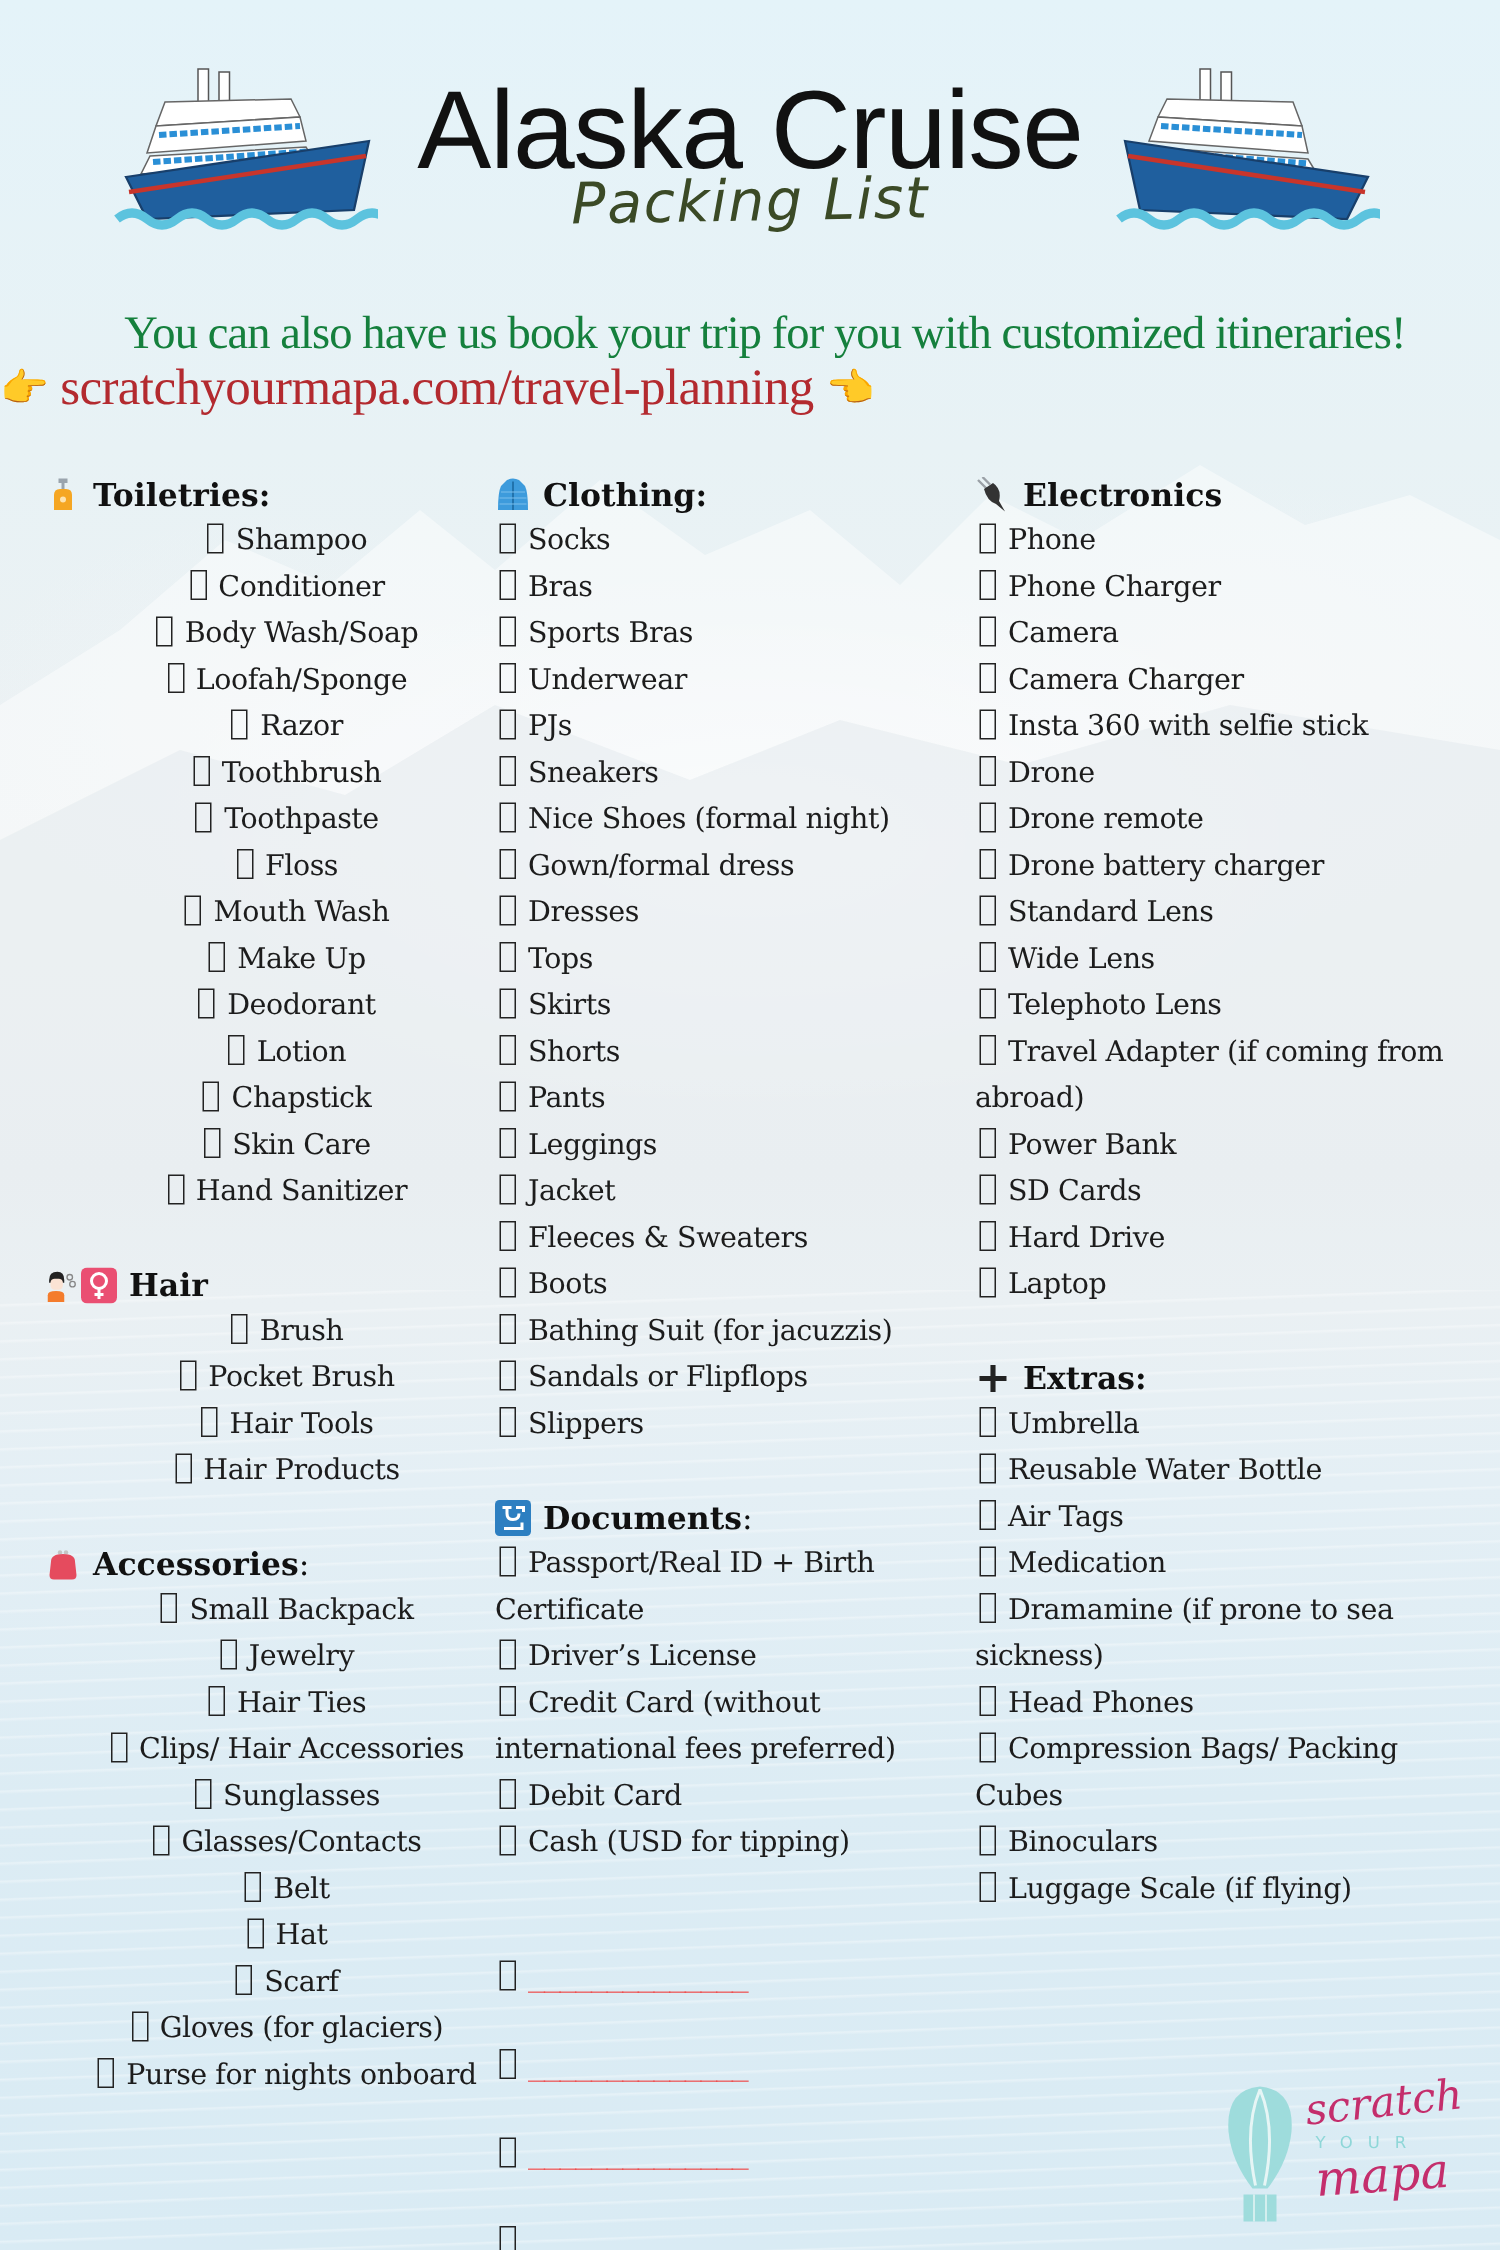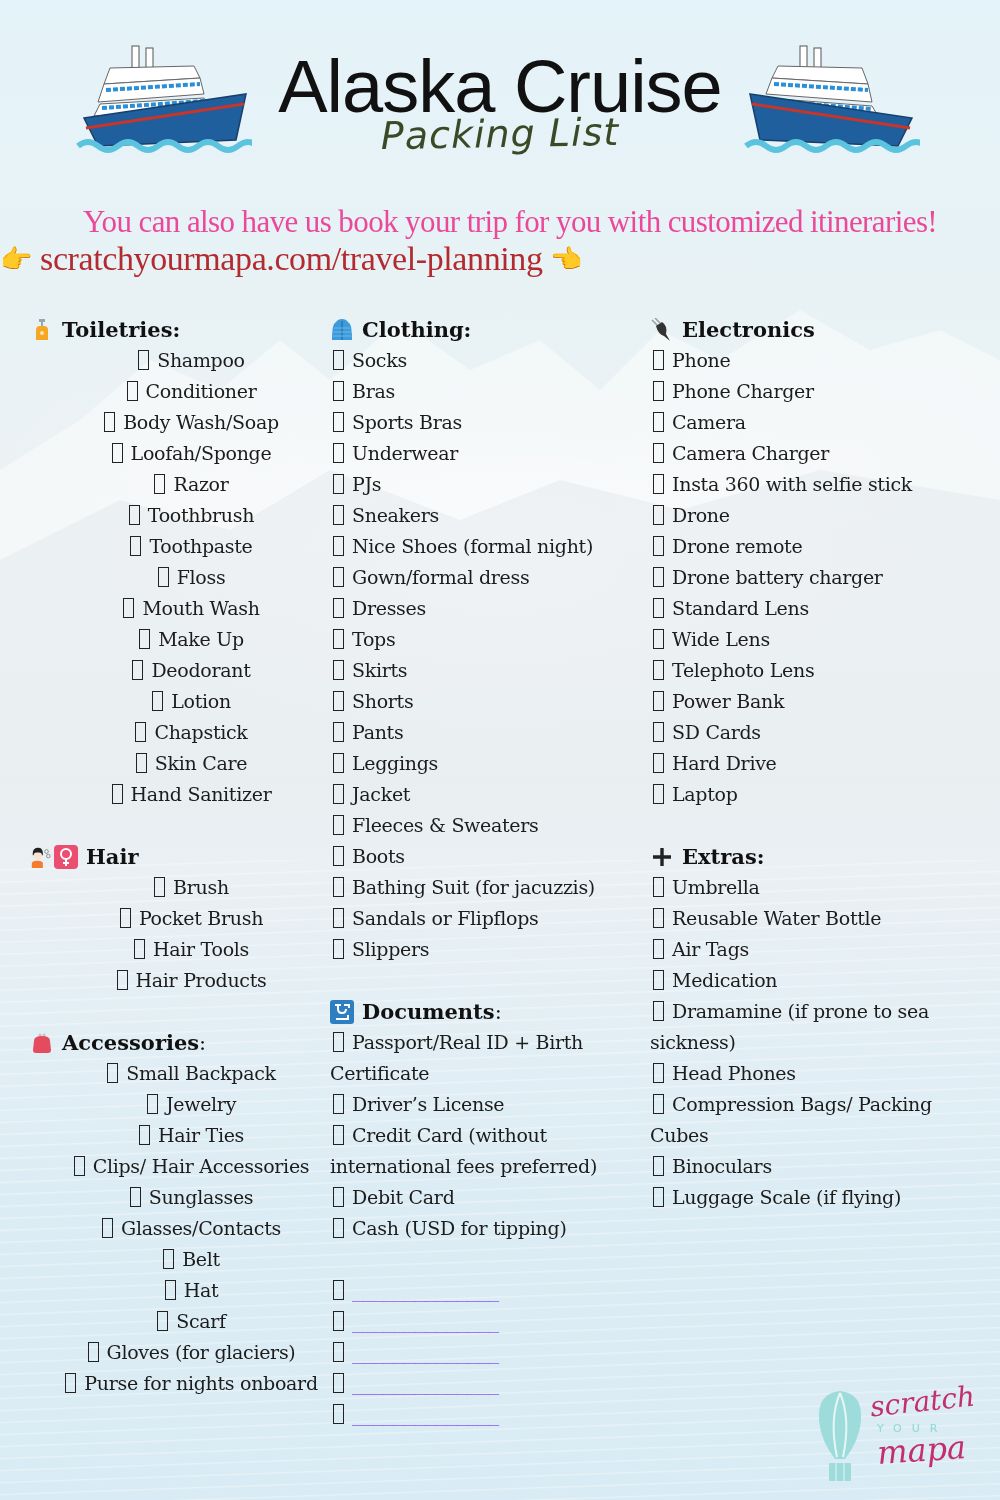--- a/index.html
+++ b/index.html
@@ -36,21 +36,21 @@
     font-size: 74px; font-weight: 400; letter-spacing: -1px; color: #111;
   }
   .subtitle {
     position: absolute; left: 0; width: 1000px; top: 112px; text-align: center;
     font-family: "DejaVu Sans", sans-serif; font-style: italic;
     font-size: 38px; color: #3b4a26; letter-spacing: 1px;
     transform: rotate(-1deg);
   }
   .promo {
     position: absolute; left: 0; width: 1000px; top: 204px; text-align: center;
-    font-family: "Liberation Serif", serif; font-size: 31px; color: #ec4899;
+    font-family: "Liberation Serif", serif; font-size: 31px; color: #15803d;
     letter-spacing: -0.6px;
     padding-left: 20px;
   }
   .promo-link-row {
     position: absolute; left: 0; width: 1000px; top: 240px; 
     font-family: "Liberation Serif", serif; font-size: 34px; color: #b32a2f;
     letter-spacing: -0.4px;
   }
   .promo-link-row a { color: #b32a2f; text-decoration: none; }
   .hand { display: inline-block; font-size: 26px; vertical-align: 2px; color: #f2c230; }
@@ -72,21 +72,21 @@
   .item {
     font-family: "DejaVu Serif", serif; font-size: 19px; line-height: 31px; height: auto;
     color: #1c1c1c; letter-spacing: -0.3px;
   }
   .item .box {
     display: inline-block; width: 11px; height: 20px; border: 1.6px solid #222;
     vertical-align: -3px; margin-right: 8px; margin-left: 3px;
   }
   .item.blank .line {
     display: inline-block; font-family: "DejaVu Sans Mono", monospace; font-size: 19px;
-    letter-spacing: -1px; color: #8b5cf6;
+    letter-spacing: -1px; color: #ef4444; margin-top: 28px;
   }
 
   .logo { position: absolute; left: 815px; top: 1385px; width: 170px; height: 100px; }
   .logo-text-1 {
     position: absolute; left: 55px; top: 0px; font-family: "DejaVu Serif", serif; font-style: italic;
     font-size: 28px; color: #c42e6c; transform: rotate(-6deg);
   }
   .logo-text-2 {
     position: absolute; left: 62px; top: 37px; font-family: "DejaVu Sans", sans-serif;
     font-size: 11px; letter-spacing: 10px; color: #8fd7d8;
@@ -296,20 +296,21 @@
       <li class="item"><span class="box"></span><span>Phone Charger</span></li>
       <li class="item"><span class="box"></span><span>Camera</span></li>
       <li class="item"><span class="box"></span><span>Camera Charger</span></li>
       <li class="item"><span class="box"></span><span>Insta 360 with selfie stick</span></li>
       <li class="item"><span class="box"></span><span>Drone</span></li>
       <li class="item"><span class="box"></span><span>Drone remote</span></li>
       <li class="item"><span class="box"></span><span>Drone battery charger</span></li>
       <li class="item"><span class="box"></span><span>Standard Lens</span></li>
       <li class="item"><span class="box"></span><span>Wide Lens</span></li>
       <li class="item"><span class="box"></span><span>Telephoto Lens</span></li>
+      <li class="item"><span class="box"></span><span>Travel Adapter (if coming from abroad)</span></li>
       <li class="item"><span class="box"></span><span>Power Bank</span></li>
       <li class="item"><span class="box"></span><span>SD Cards</span></li>
       <li class="item"><span class="box"></span><span>Hard Drive</span></li>
       <li class="item"><span class="box"></span><span>Laptop</span></li>
     </ul>
   </div>
 
   <div class="section">
     <div class="section-head">
       <svg class="sicon" viewBox="0 0 24 24">

